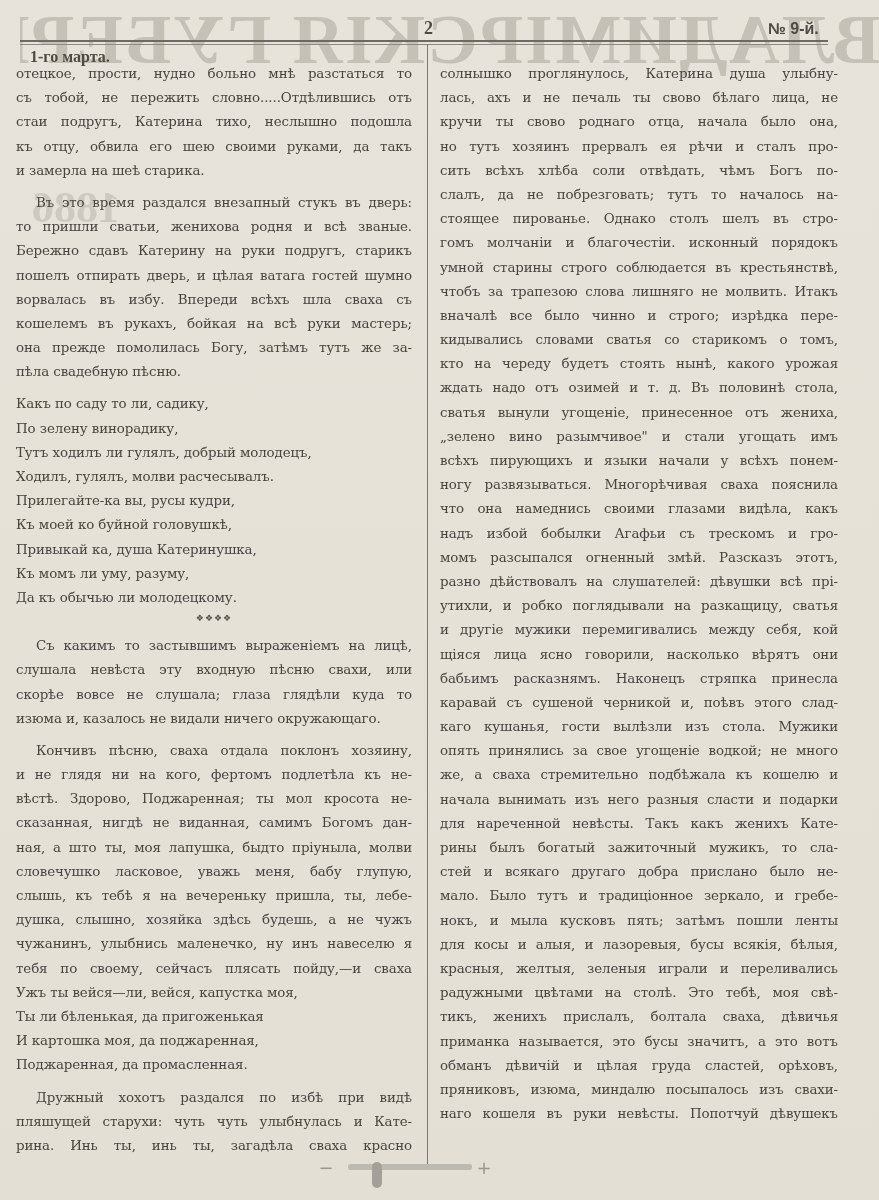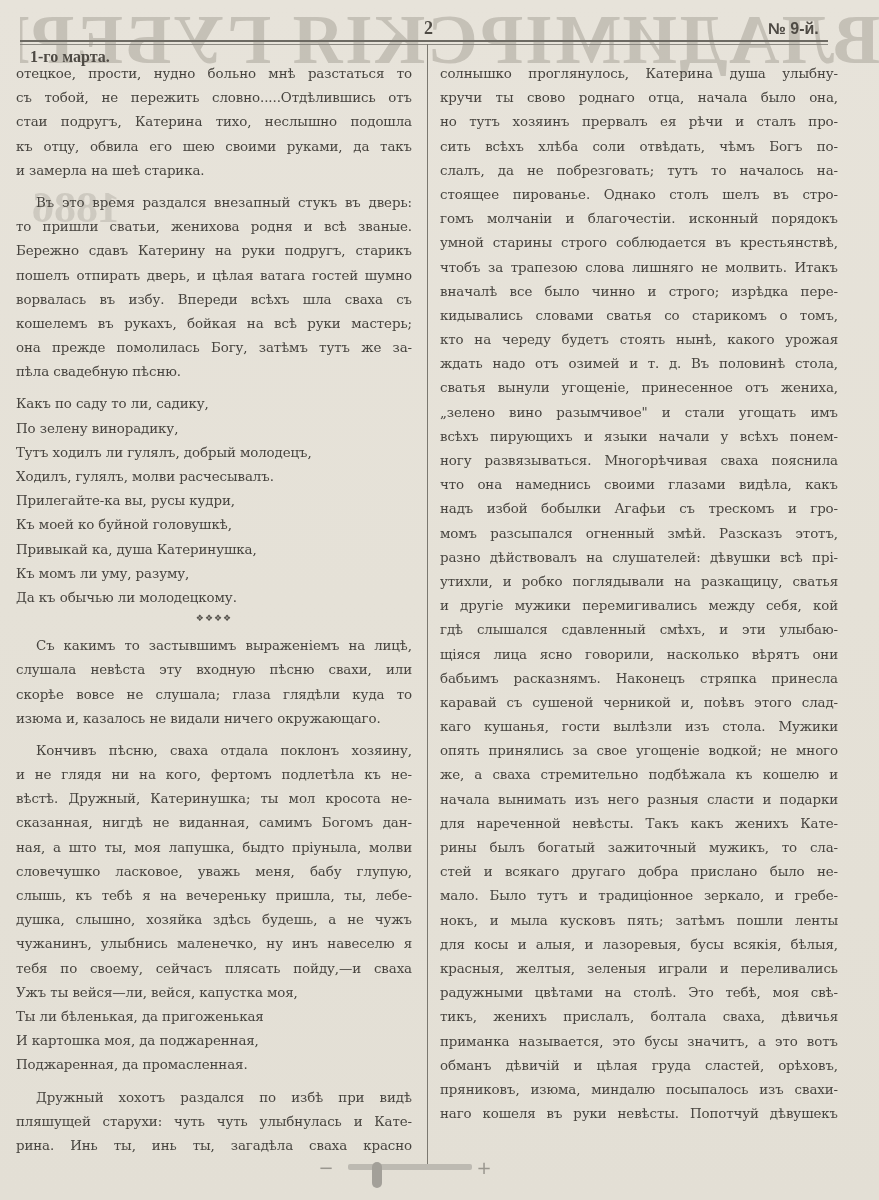--- a/index.html
+++ b/index.html
@@ -261,21 +261,21 @@
     <div>
       <span class="line indent">Съ какимъ то застывшимъ выраженіемъ на лицѣ,</span>
       <span class="line">слушала невѣста эту входную пѣсню свахи, или</span>
       <span class="line">скорѣе вовсе не слушала; глаза глядѣли куда то</span>
       <span class="line last">изюма и, казалось не видали ничего окружающаго.</span>
     </div>
     <div class="gap"></div>
     <div>
       <span class="line indent">Кончивъ пѣсню, сваха отдала поклонъ хозяину,</span>
       <span class="line">и не глядя ни на кого, фертомъ подлетѣла къ не-</span>
-      <span class="line">вѣстѣ. Дружный, Катеринушка; ты мол кросота не-</span>
+      <span class="line">вѣстѣ. Здорово, Поджаренная; ты мол кросота не-</span>
       <span class="line">сказанная, нигдѣ не виданная, самимъ Богомъ дан-</span>
       <span class="line">ная, а што ты, моя лапушка, быдто пріуныла, молви</span>
       <span class="line">словечушко ласковое, уважь меня, бабу глупую,</span>
       <span class="line">слышь, къ тебѣ я на вечереньку пришла, ты, лебе-</span>
       <span class="line">душка, слышно, хозяйка здѣсь будешь, а не чужъ</span>
       <span class="line">чужанинъ, улыбнись маленечко, ну инъ навеселю я</span>
       <span class="line">тебя по своему, сейчасъ плясать пойду,—и сваха</span>
     </div>
     <div class="verse">
       <span class="line">Ужъ ты вейся—ли, вейся, капустка моя,</span>
@@ -287,20 +287,21 @@
     <div>
       <span class="line indent">Дружный хохотъ раздался по избѣ при видѣ</span>
       <span class="line">пляшущей старухи: чуть чуть улыбнулась и Кате-</span>
       <span class="line">рина. Инь ты, инь ты, загадѣла сваха красно</span>
     </div>
   </div>
 
   <div class="column col-right">
     <div>
       <span class="line">солнышко проглянулось, Катерина душа улыбну-</span>
+      <span class="line">лась, ахъ и не печаль ты свово бѣлаго лица, не</span>
       <span class="line">кручи ты свово роднаго отца, начала было она,</span>
       <span class="line">но тутъ хозяинъ прервалъ ея рѣчи и сталъ про-</span>
       <span class="line">сить всѣхъ хлѣба соли отвѣдать, чѣмъ Богъ по-</span>
       <span class="line">слалъ, да не побрезговать; тутъ то началось на-</span>
       <span class="line">стоящее пированье. Однако столъ шелъ въ стро-</span>
       <span class="line">гомъ молчаніи и благочестіи. исконный порядокъ</span>
       <span class="line">умной старины строго соблюдается въ крестьянствѣ,</span>
       <span class="line">чтобъ за трапезою слова лишняго не молвить. Итакъ</span>
       <span class="line">вначалѣ все было чинно и строго; изрѣдка пере-</span>
       <span class="line">кидывались словами сватья со старикомъ о томъ,</span>
@@ -309,21 +310,20 @@
       <span class="line">сватья вынули угощеніе, принесенное отъ жениха,</span>
       <span class="line">„зелено вино разымчивое" и стали угощать имъ</span>
       <span class="line">всѣхъ пирующихъ и языки начали у всѣхъ понем-</span>
       <span class="line">ногу развязываться. Многорѣчивая сваха пояснила</span>
       <span class="line">что она намеднись своими глазами видѣла, какъ</span>
       <span class="line">надъ избой бобылки Агафьи съ трескомъ и гро-</span>
       <span class="line">момъ разсыпался огненный змѣй. Разсказъ этотъ,</span>
       <span class="line">разно дѣйствовалъ на слушателей: дѣвушки всѣ прі-</span>
       <span class="line">утихли, и робко поглядывали на разкащицу, сватья</span>
       <span class="line">и другіе мужики перемигивались между себя, кой</span>
-      <span class="line">гдѣ слышался сдавленный смѣхъ, и эти улыбаю-</span>
       <span class="line">щіяся лица ясно говорили, насколько вѣрятъ они</span>
       <span class="line">бабьимъ расказнямъ. Наконецъ стряпка принесла</span>
       <span class="line">каравай съ сушеной черникой и, поѣвъ этого слад-</span>
       <span class="line">каго кушанья, гости вылѣзли изъ стола. Мужики</span>
       <span class="line">опять принялись за свое угощеніе водкой; не много</span>
       <span class="line">же, а сваха стремительно подбѣжала къ кошелю и</span>
       <span class="line">начала вынимать изъ него разныя сласти и подарки</span>
       <span class="line">для нареченной невѣсты. Такъ какъ женихъ Кате-</span>
       <span class="line">рины былъ богатый зажиточный мужикъ, то сла-</span>
       <span class="line">стей и всякаго другаго добра прислано было не-</span>

